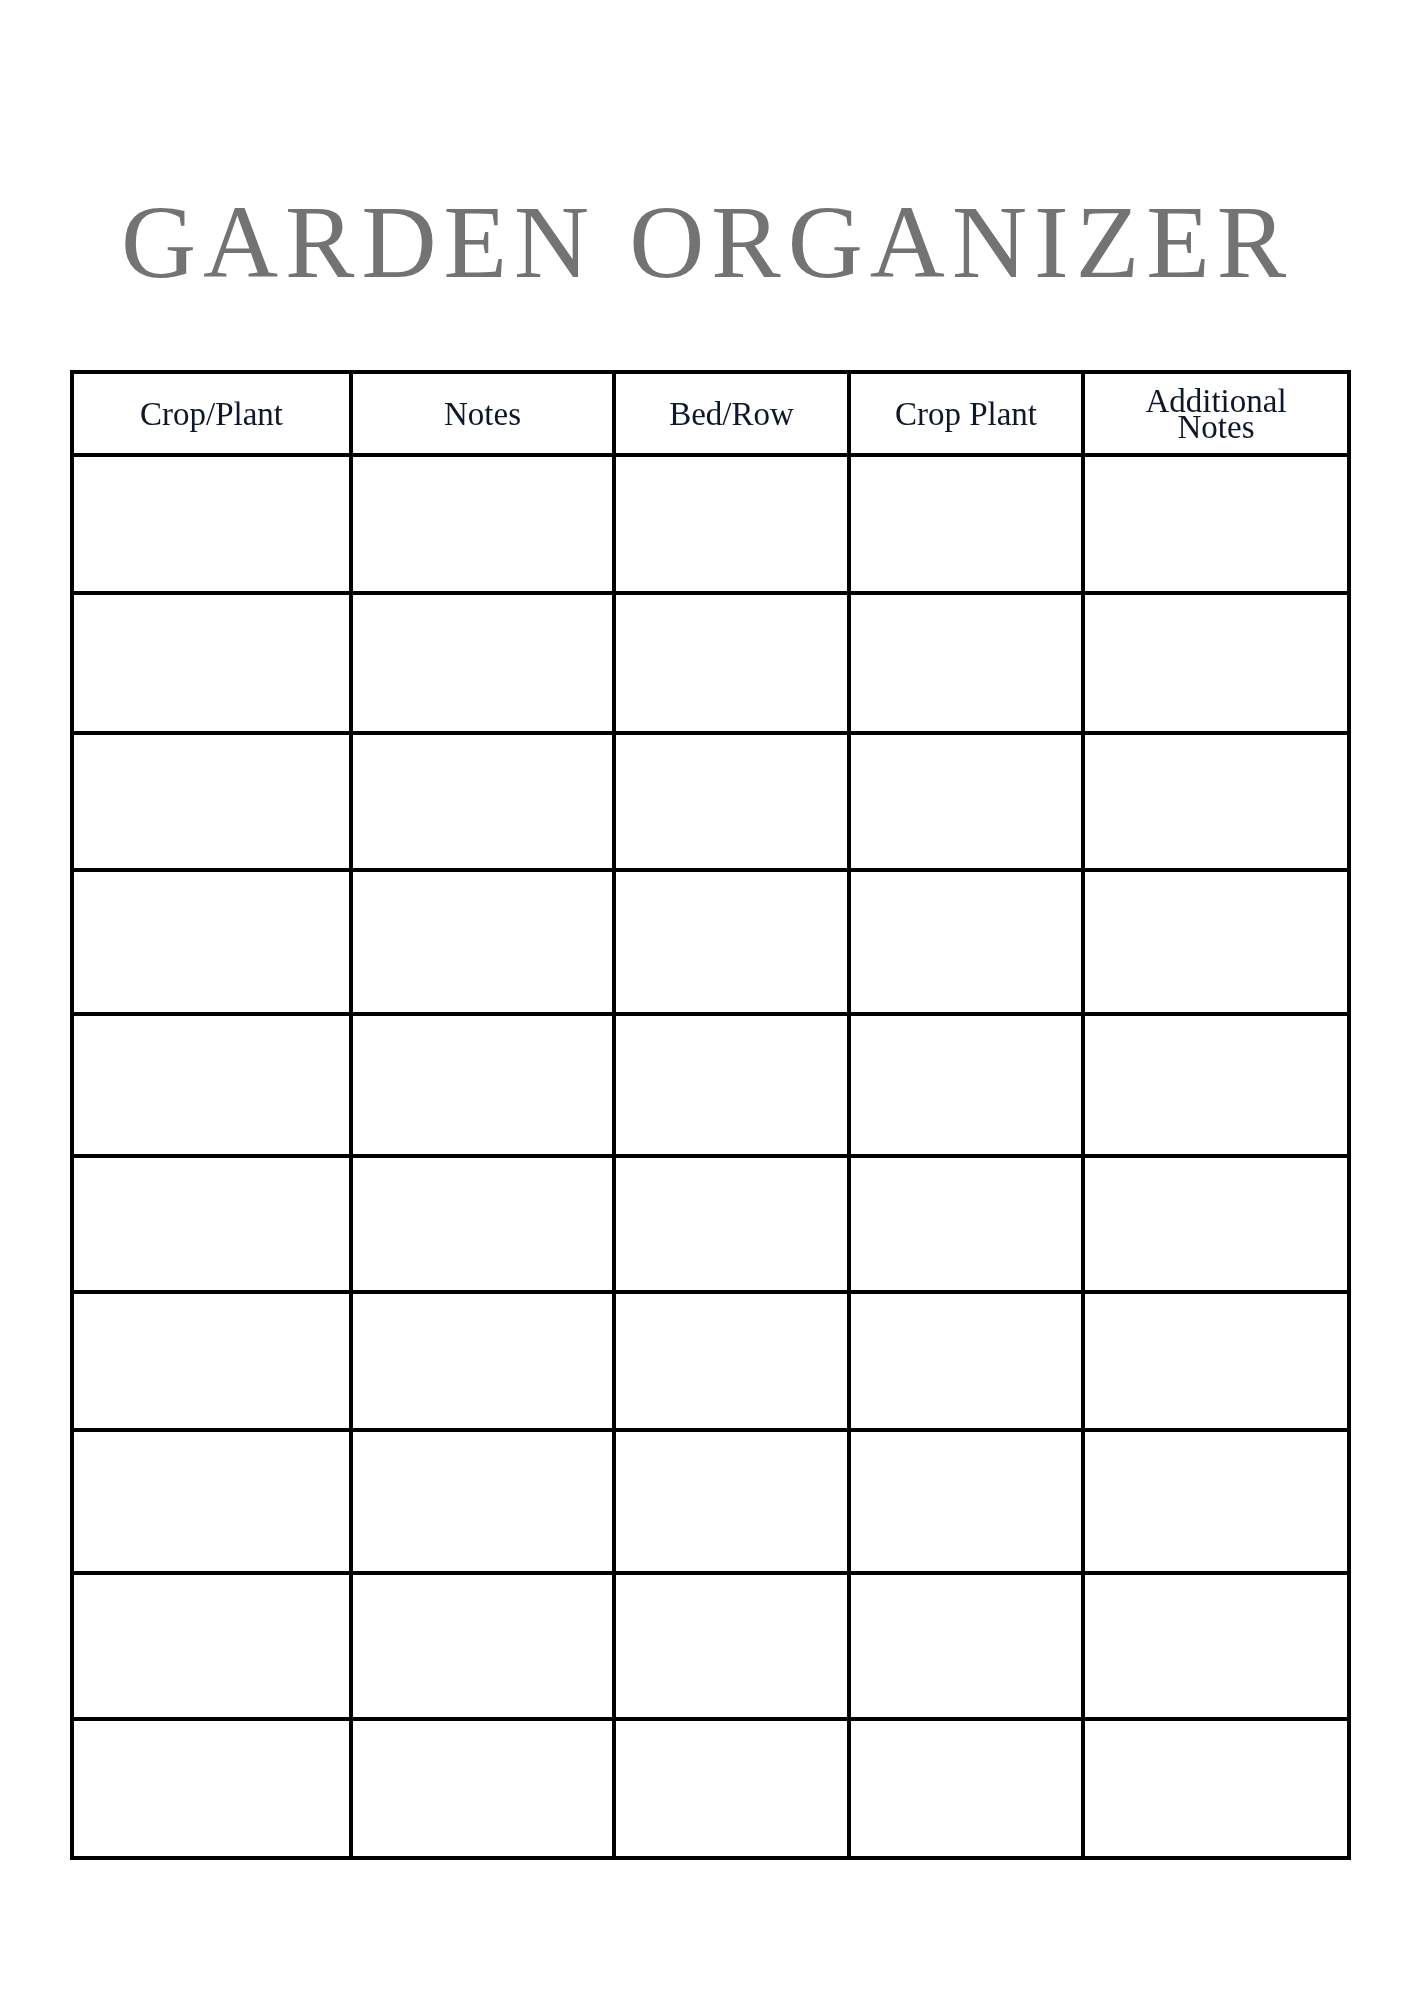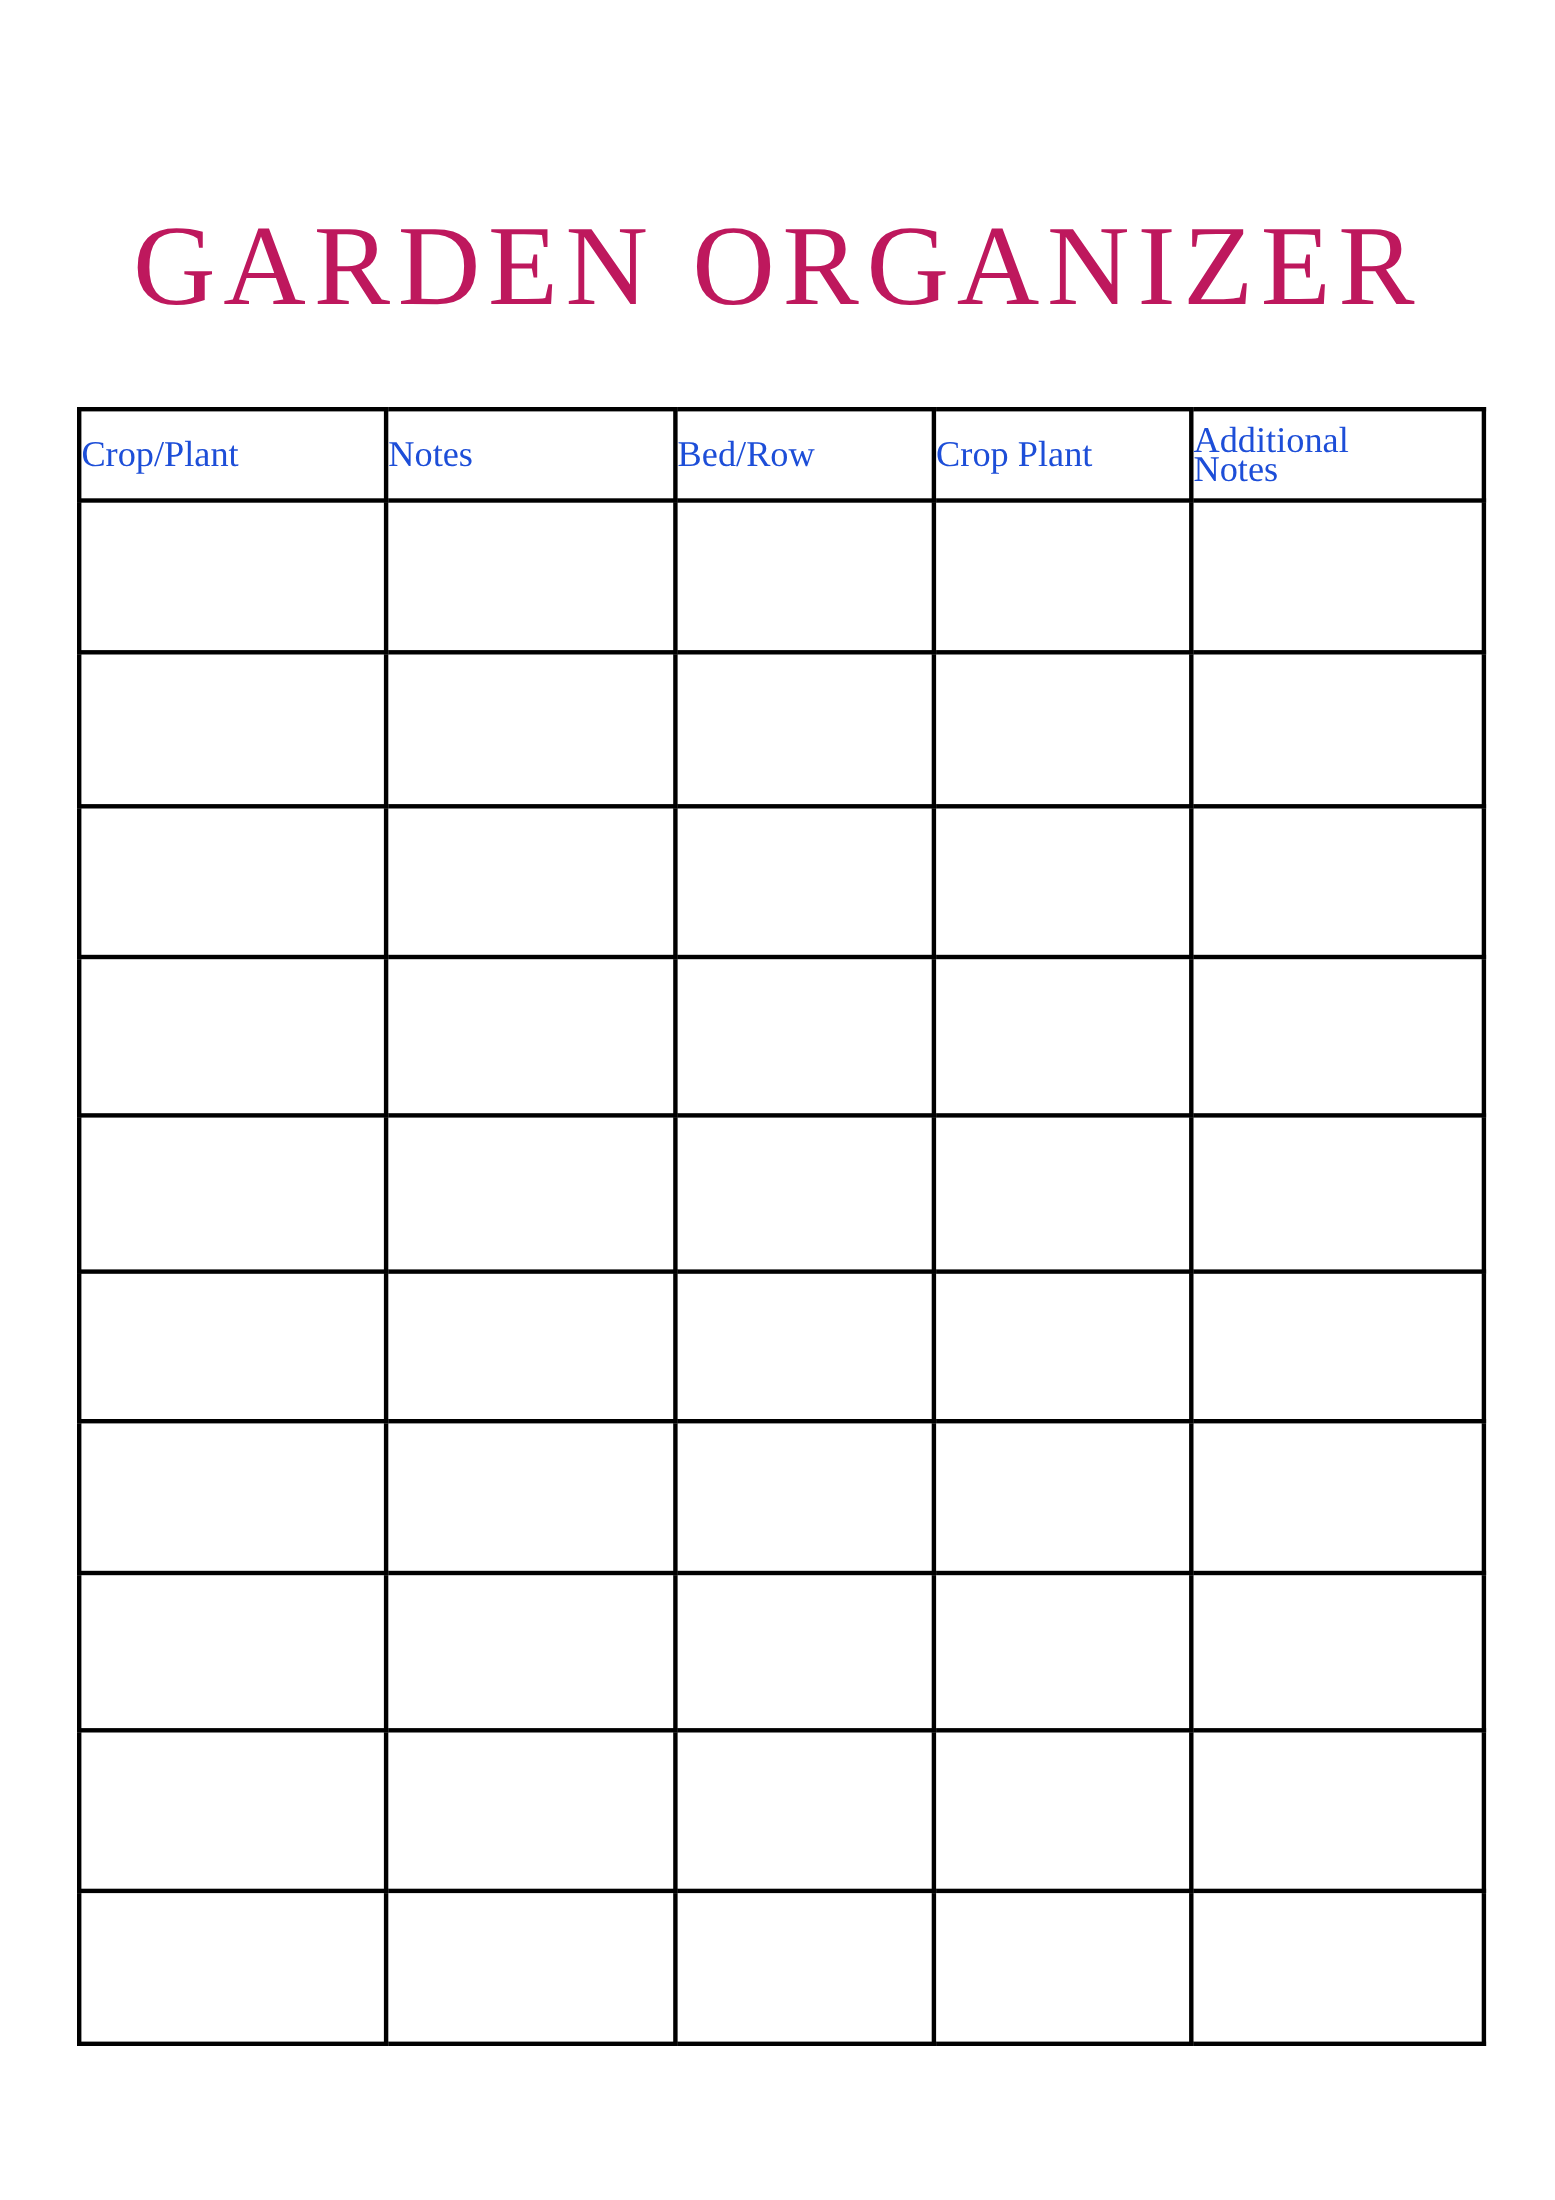--- a/index.html
+++ b/index.html
@@ -1,25 +1,25 @@
 <!DOCTYPE html>
 <html><head>
   <meta charset="utf-8">
   <style>
     html, body { margin: 0; padding: 0; background: #ffffff; }
     body { width: 1414px; height: 2000px; position: relative; overflow: hidden;
            font-family: "DejaVu Serif", "Liberation Serif", serif; color: #000; }
     .title { position: absolute; left: 0; width: 1414px; top: 112px; text-align: center;
              font-family: "Liberation Serif", "DejaVu Serif", serif;
-             font-size: 104px; letter-spacing: 7px; line-height: 120px; color: #be185d; font-weight: normal; }
+             font-size: 104px; letter-spacing: 7px; line-height: 120px; color: #737373; font-weight: normal; }
     .grid { position: absolute; left: 70px; top: 370px; width: 1277px; height: 1486px;
             border-collapse: collapse; table-layout: fixed; }
-    .grid td, .grid th { border: 4px solid #000; padding: 0; text-align: left; vertical-align: middle;
+    .grid td, .grid th { border: 4px solid #000; padding: 0; text-align: center; vertical-align: middle;
             font-family: "Liberation Serif", "DejaVu Serif", serif; font-weight: normal;
-            font-size: 33px; line-height: 26px; color: #1d4ed8; }
+            font-size: 33px; line-height: 26px; color: #0f172a; }
     .grid th { height: 79px; }
     .grid th span { display: inline-block; }
   </style>
 </head>
 <body>
 
 <h1 class="title">GARDEN ORGANIZER</h1>
 
 <table class="grid">
   <colgroup id="cols">

